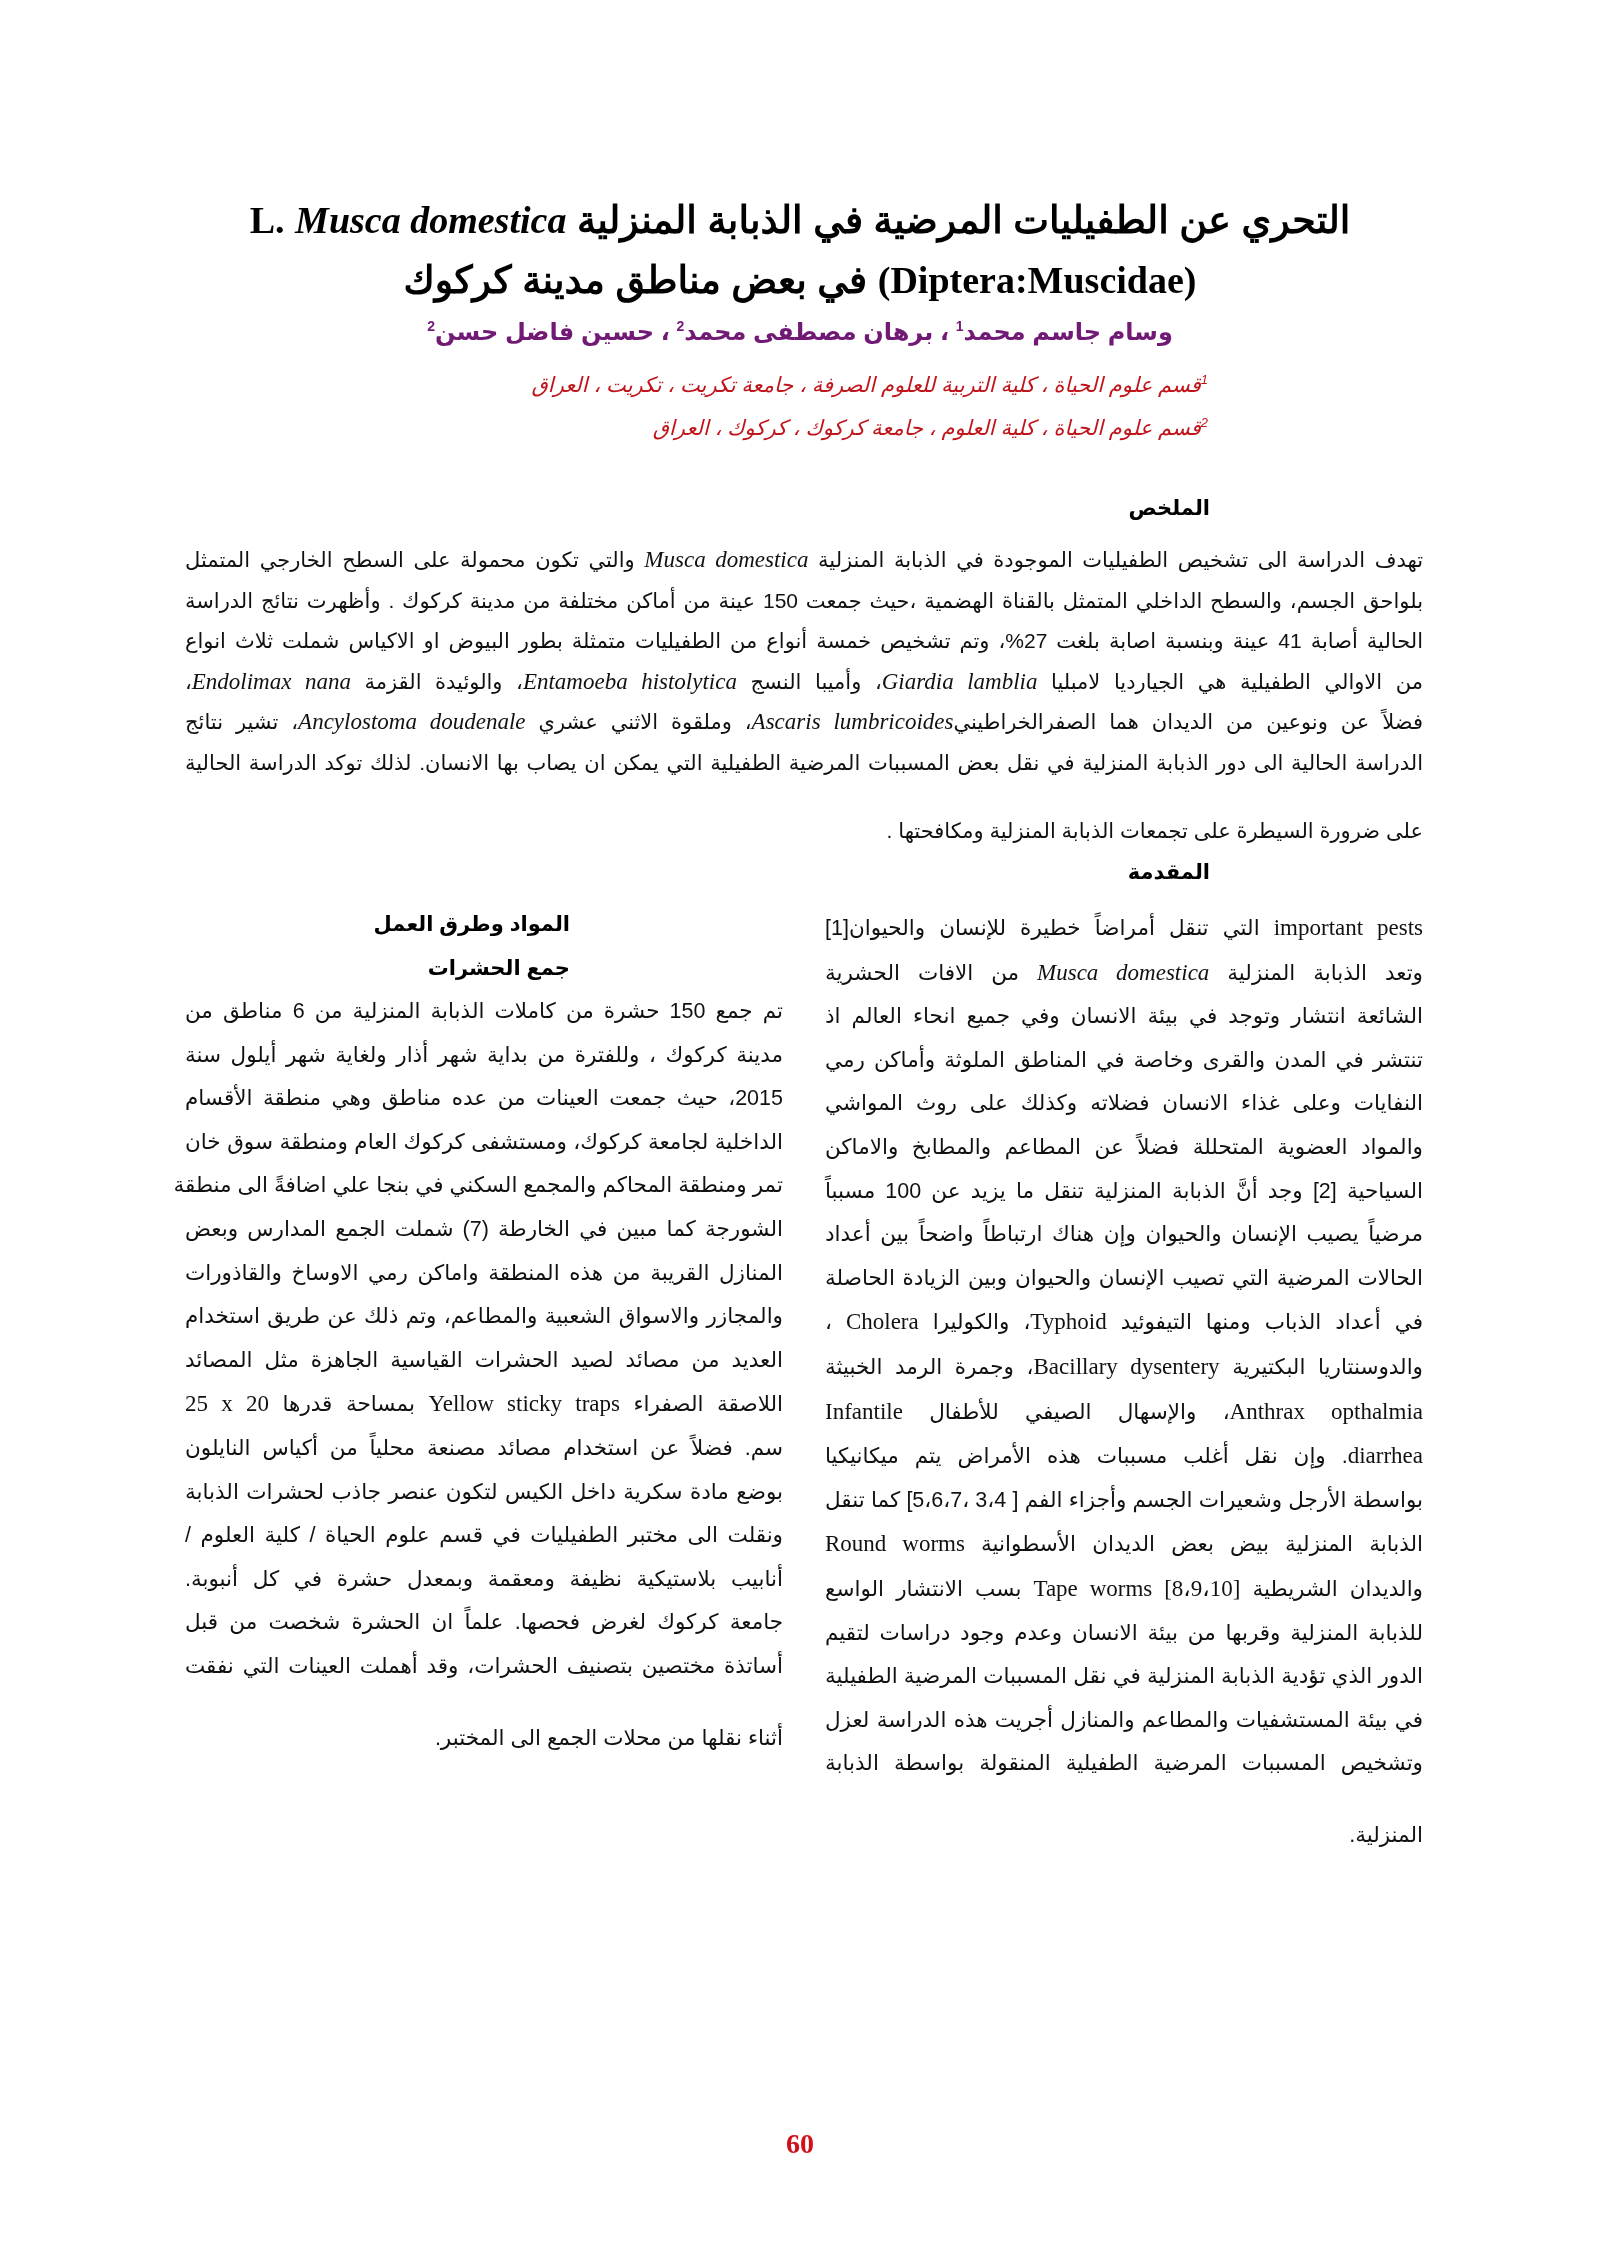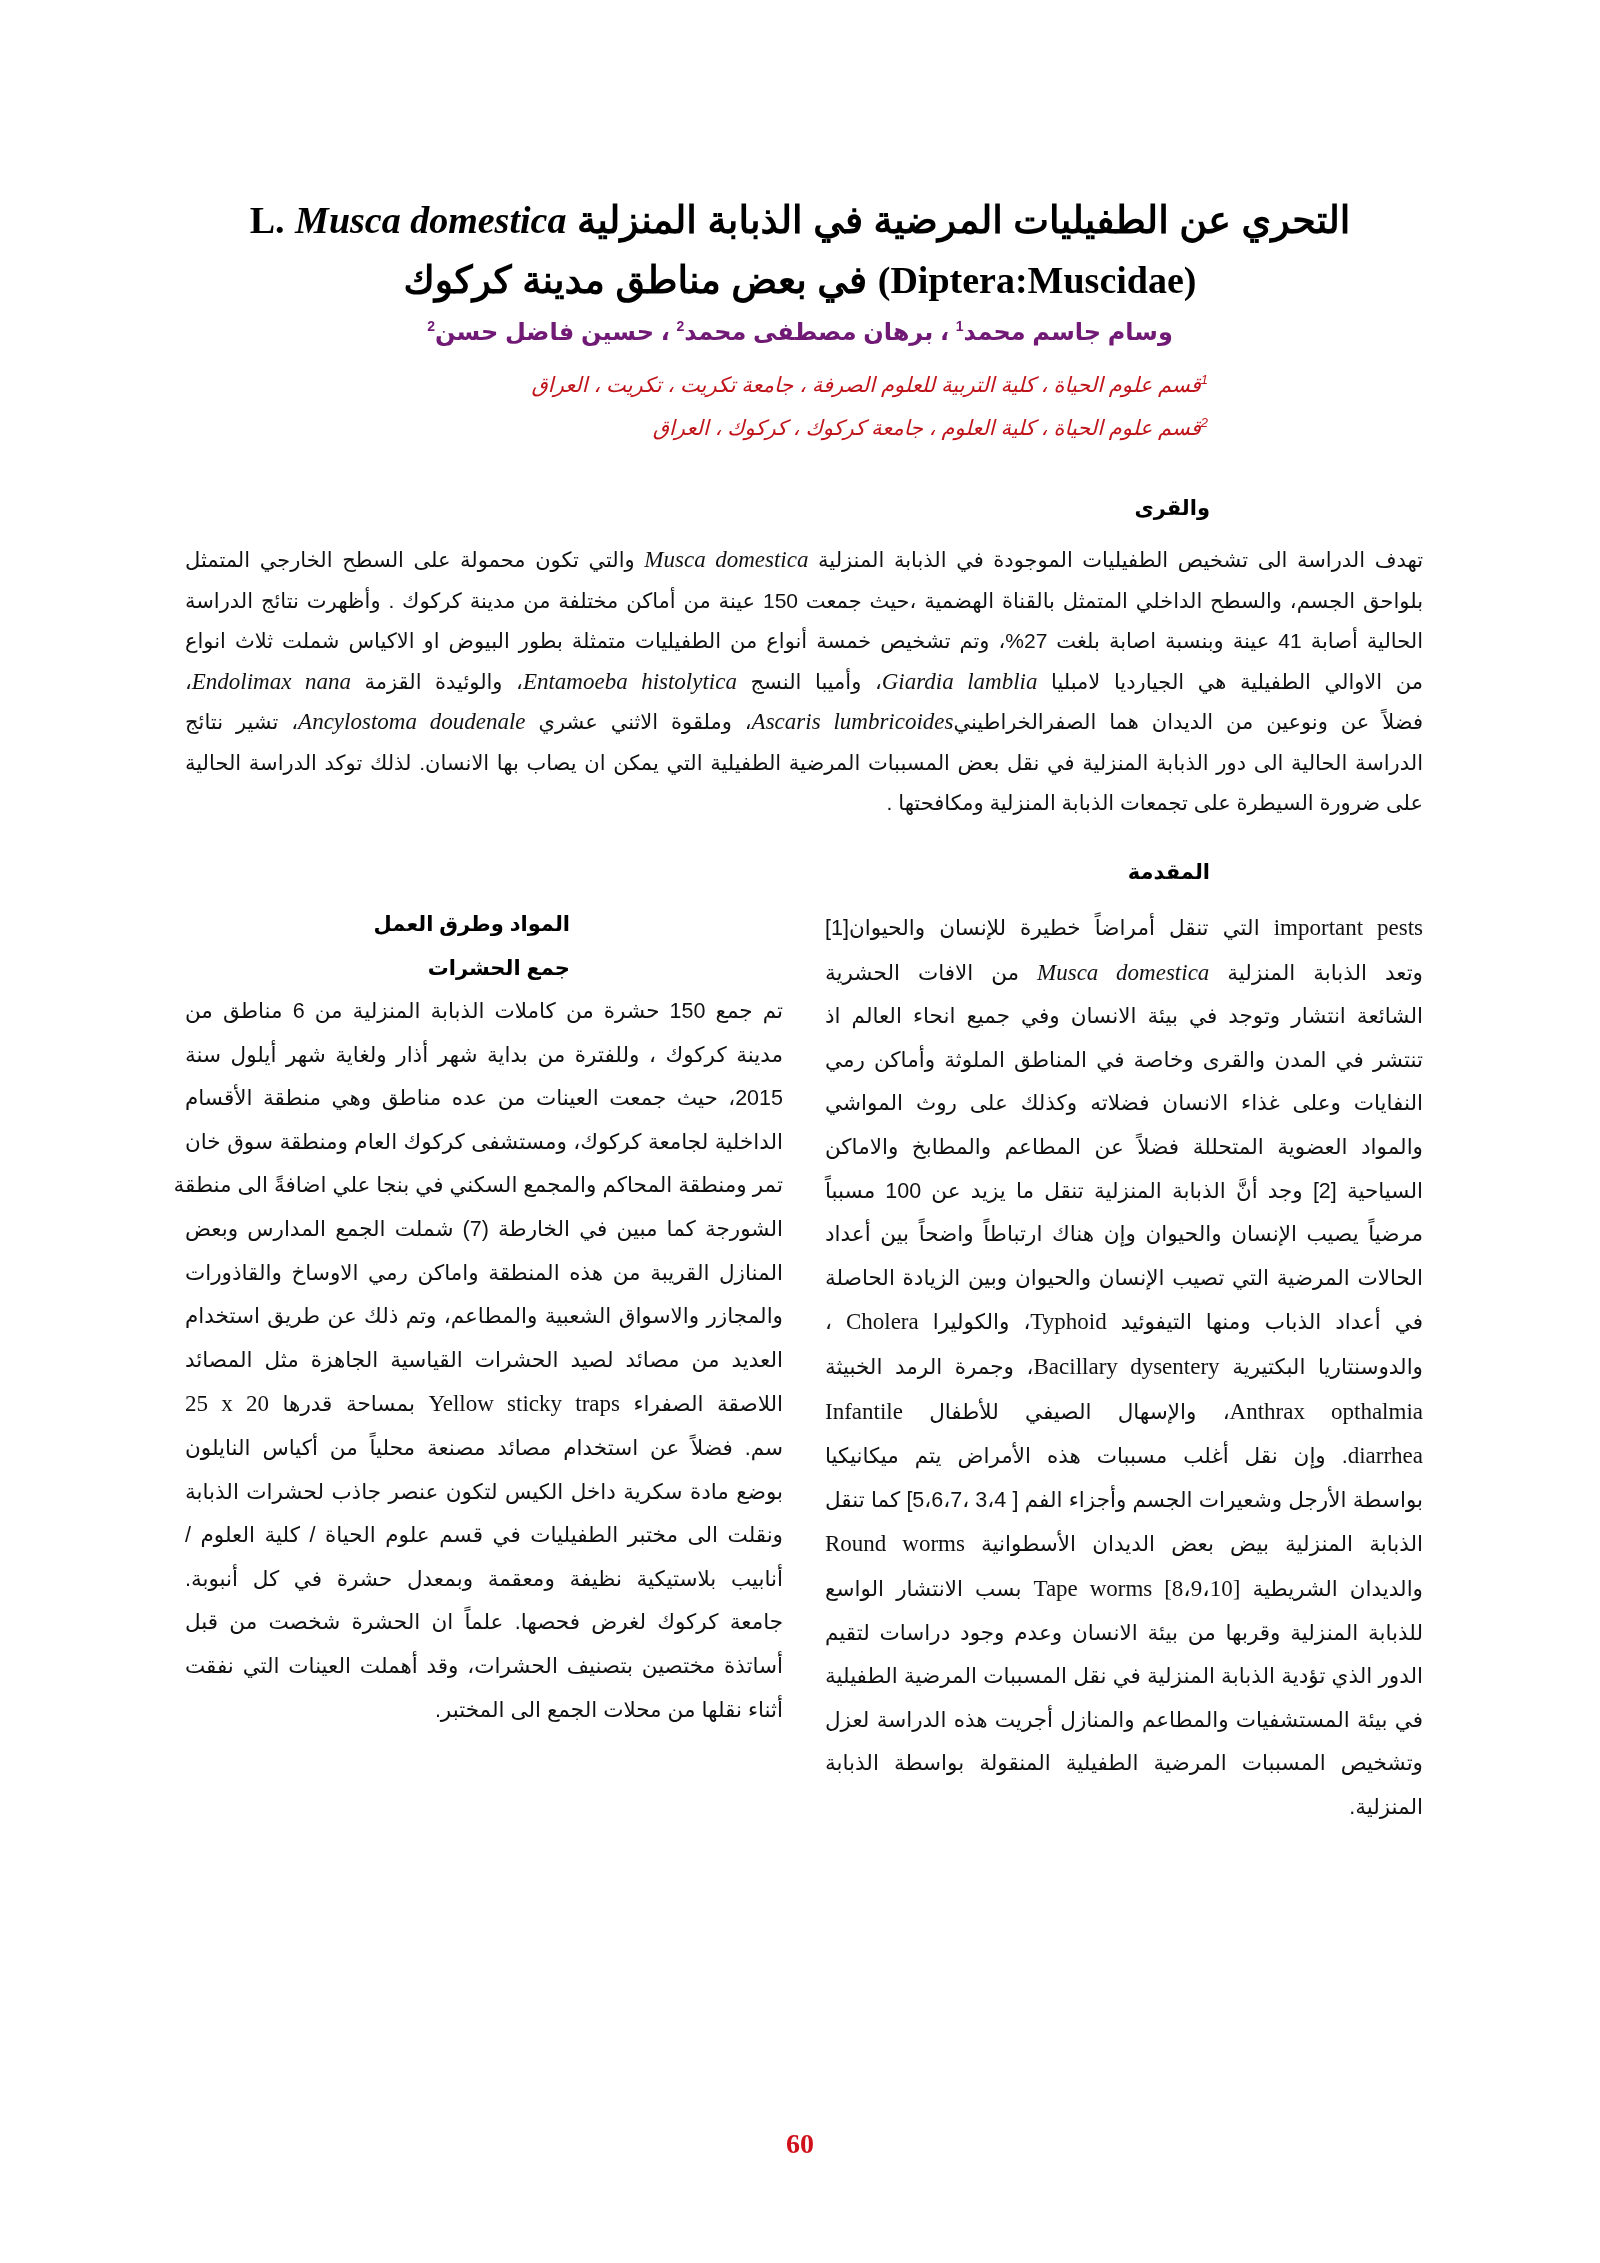--- a/index.html
+++ b/index.html
@@ -19,21 +19,21 @@
          font-style: italic; font-size: 21px; color: #c0141b; }
   .aff sup { font-size: 13px; }
   .aff1 { top: 372px; }
   .aff2 { top: 415px; }
   .heading { position: absolute; direction: rtl; text-align: right; font-weight: bold; font-size: 21px; color: #000; }
   .para { position: absolute; direction: rtl; text-align: justify; text-align-last: right;
           font-size: 21px; line-height: 40.5px; color: #111; }
   .para i { font-family: "Liberation Serif", serif; font-size: 23px; }
   .para .en { font-family: "Liberation Serif", serif; font-size: 23px; }
   .line { display: block; white-space: nowrap; text-align: justify; text-align-last: justify; }
-  .line.last { text-align-last: right; }
+  .line.last { text-align-last: right; margin-top: 28px; }
   .abstract { left: 185px; width: 1238px; top: 540px; }
   .intro { left: 825px; width: 598px; top: 906px; font-size: 21.5px; line-height: 43.6px; }
   .methods { left: 185px; width: 598px; top: 990px; font-size: 21.5px; line-height: 43.6px; }
   .pagenum { position: absolute; top: 2128px; left: 0; width: 1600px; text-align: center;
              font-family: "Liberation Serif", serif; font-weight: bold; font-size: 28px; color: #d0101a; }
 </style>
 </head>
 <body>
 
 <div class="page">
@@ -51,21 +51,21 @@
 
   <div class="authors" id="authors"><span>وسام جاسم محمد</span><sup>1</sup><span> ، </span><span>برهان مصطفى محمد</span><sup>2</sup><span> ، </span><span>حسين فاضل حسن</span><sup>2</sup></div>
 
   <div class="aff aff1">
     <sup>1</sup><span>قسم علوم الحياة ، كلية التربية للعلوم الصرفة ، جامعة تكريت ، تكريت ، العراق</span>
   </div>
   <div class="aff aff2">
     <sup>2</sup><span>قسم علوم الحياة ، كلية العلوم ، جامعة كركوك ، كركوك ، العراق</span>
   </div>
 
-  <div class="heading" style="top:496px; right:178px;">والقرى</div>
+  <div class="heading" style="top:496px; right:178px;">الملخص</div>
   <div class="para abstract">
       <span class="line"><span>تهدف الدراسة الى تشخيص الطفيليات الموجودة في الذبابة المنزلية </span><i dir="ltr">Musca  domestica</i><span> والتي تكون محمولة على السطح الخارجي المتمثل</span></span>
       <span class="line"><span>بلواحق الجسم، والسطح الداخلي المتمثل بالقناة الهضمية ،حيث جمعت 150 عينة من أماكن مختلفة من مدينة كركوك . وأظهرت نتائج الدراسة</span></span>
       <span class="line"><span>الحالية أصابة 41 عينة وبنسبة اصابة بلغت 27%، وتم تشخيص خمسة أنواع من الطفيليات متمثلة بطور البيوض او الاكياس شملت ثلاث انواع</span></span>
       <span class="line"><span>من الاوالي الطفيلية هي الجيارديا لامبليا </span><i dir="ltr">Giardia lamblia</i><span>، وأميبا النسج </span><i dir="ltr">Entamoeba histolytica</i><span>، والوئيدة القزمة </span><i dir="ltr">Endolimax nana</i><span>،</span></span>
       <span class="line"><span>فضلاً عن ونوعين من الديدان هما الصفرالخراطيني</span><i dir="ltr">Ascaris lumbricoides</i><span>، وملقوة الاثني عشري </span><i dir="ltr">Ancylostoma doudenale</i><span>، تشير نتائج</span></span>
       <span class="line"><span>الدراسة الحالية الى دور الذبابة المنزلية في نقل بعض المسببات المرضية الطفيلية التي يمكن ان يصاب بها الانسان. لذلك توكد الدراسة الحالية</span></span>
       <span class="line last"><span>على ضرورة السيطرة على تجمعات الذبابة المنزلية ومكافحتها .</span></span>
     </div>
 

